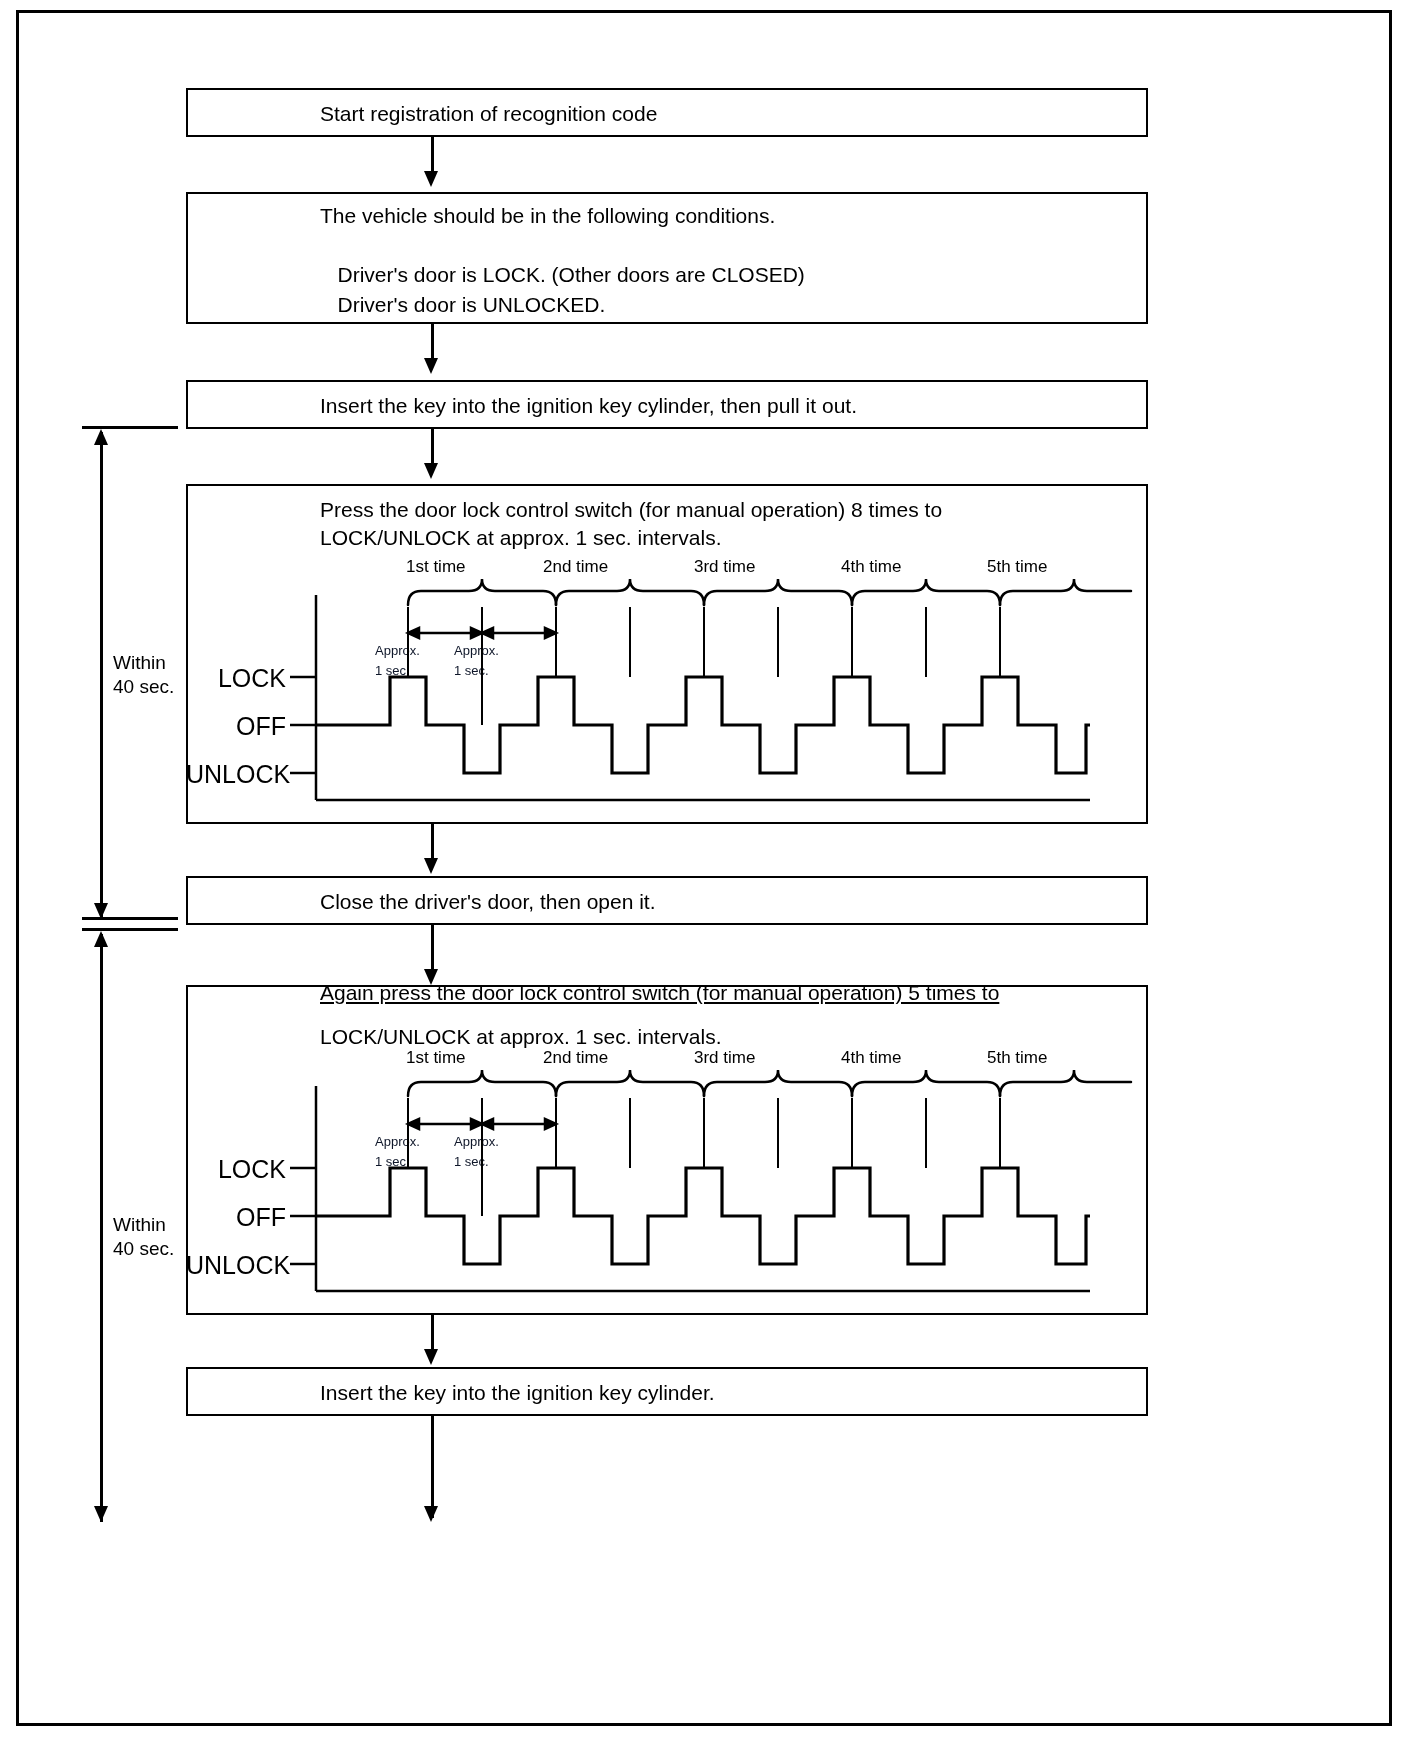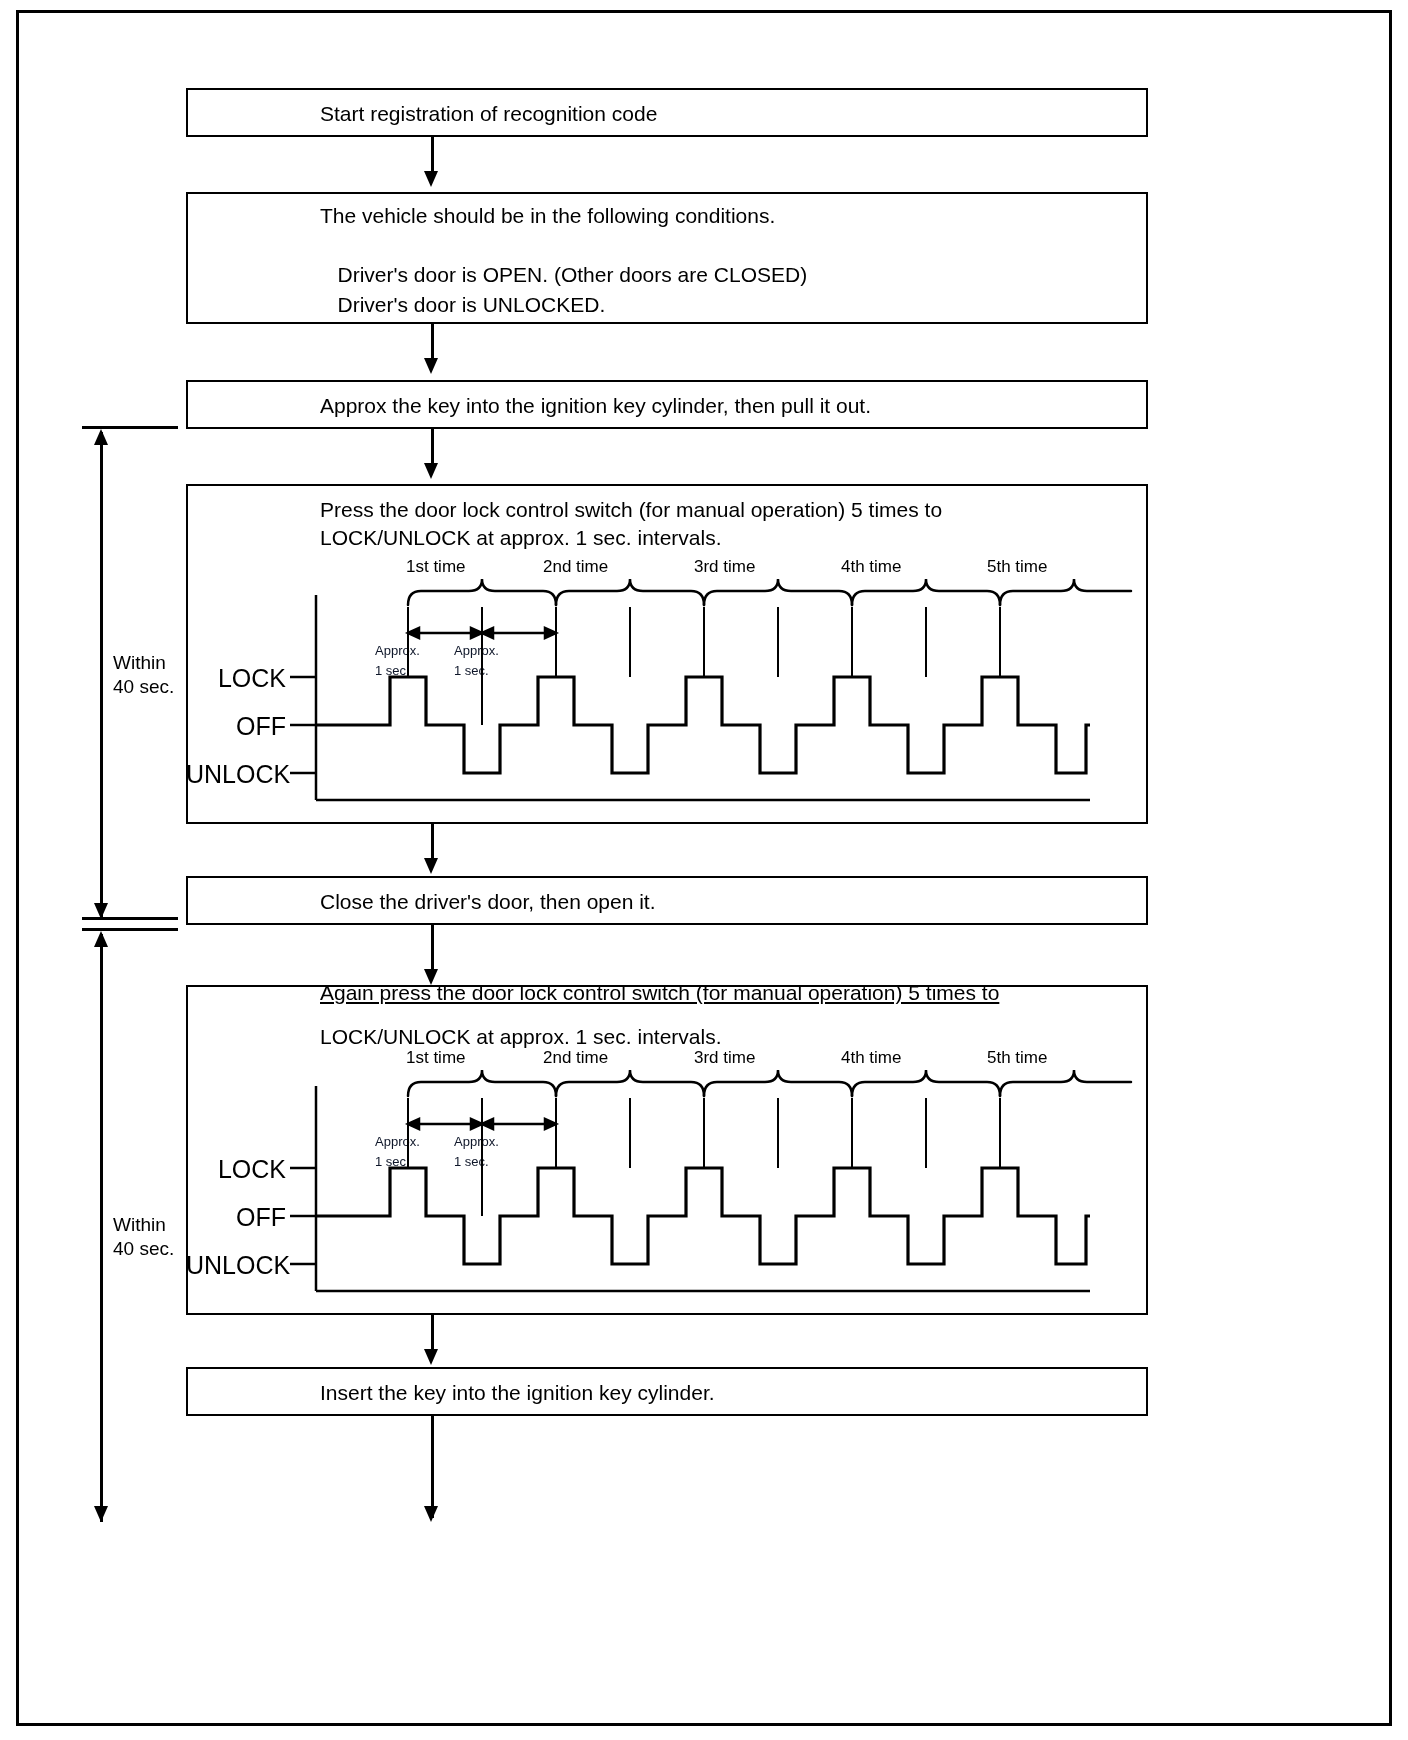--- a/index.html
+++ b/index.html
@@ -58,42 +58,42 @@
   <div class="page-frame"></div>
 
   <div class="box" style="left:186px;top:88px;width:962px;height:49px;"></div>
   <div class="btext box-text" style="left:320px;top:101px;">Start registration of recognition code</div>
 
   <div class="vline" style="left:431px;top:137px;height:42px;"></div>
   <div class="arrowhead" style="left:424px;top:171px;"></div>
 
   <div class="box" style="left:186px;top:192px;width:962px;height:132px;"></div>
   <div class="btext box-text" style="left:320px;top:203px;text-align:center;">The vehicle should be in the following conditions.</div>
-  <div class="btext box-text" style="left:320px;top:262px;">   Driver's door is OPEN. (Other doors are CLOSED)</div>
+  <div class="btext box-text" style="left:320px;top:262px;">   Driver's door is LOCK. (Other doors are CLOSED)</div>
   <div class="btext box-text" style="left:320px;top:292px;">   Driver's door is UNLOCKED.</div>
 
   <div class="vline" style="left:431px;top:324px;height:42px;"></div>
   <div class="arrowhead" style="left:424px;top:358px;"></div>
 
   <div class="box" style="left:186px;top:380px;width:962px;height:49px;"></div>
-  <div class="btext box-text" style="left:320px;top:393px;">Approx the key into the ignition key cylinder, then pull it out.</div>
+  <div class="btext box-text" style="left:320px;top:393px;">Insert the key into the ignition key cylinder, then pull it out.</div>
 
   <div class="vline" style="left:431px;top:429px;height:42px;"></div>
   <div class="arrowhead" style="left:424px;top:463px;"></div>
 
   <div class="hline" style="left:82px;top:426px;width:96px;"></div>
   <div class="vline" style="left:100px;top:432px;height:486px;"></div>
   <div class="arrowhead-up" style="left:94px;top:429px;"></div>
   <div class="arrowhead" style="left:94px;top:903px;"></div>
   <div class="hline" style="left:82px;top:917px;width:96px;"></div>
   <div class="within-label" style="left:113px;top:651px;">Within</div>
   <div class="within-label" style="left:113px;top:675px;">40 sec.</div>
 
   <div class="box" style="left:186px;top:484px;width:962px;height:340px;"></div>
-  <div class="btext box-text" style="left:320px;top:497px;">Press the door lock control switch (for manual operation) 5 times to</div>
+  <div class="btext box-text" style="left:320px;top:497px;">Press the door lock control switch (for manual operation) 8 times to</div>
   <div class="btext box-text" style="left:320px;top:525px;">LOCK/UNLOCK at approx. 1 sec. intervals.</div>
 
   <div class="tick-text" style="left:406px;top:557px;">1st time</div>
   <div class="tick-text" style="left:543px;top:557px;">2nd time</div>
   <div class="tick-text" style="left:694px;top:557px;">3rd time</div>
   <div class="tick-text" style="left:841px;top:557px;">4th time</div>
   <div class="tick-text" style="left:987px;top:557px;">5th time</div>
 
   <div class="axis-label" style="left:196px;top:664px;width:90px;">LOCK</div>
   <div class="axis-label" style="left:196px;top:712px;width:90px;">OFF</div>

